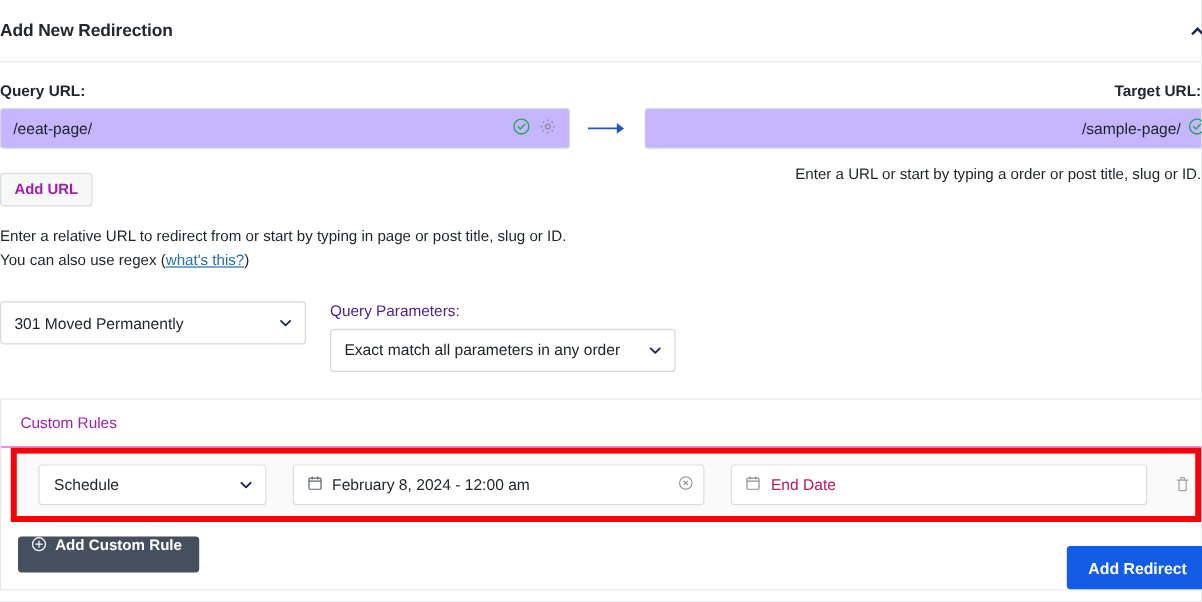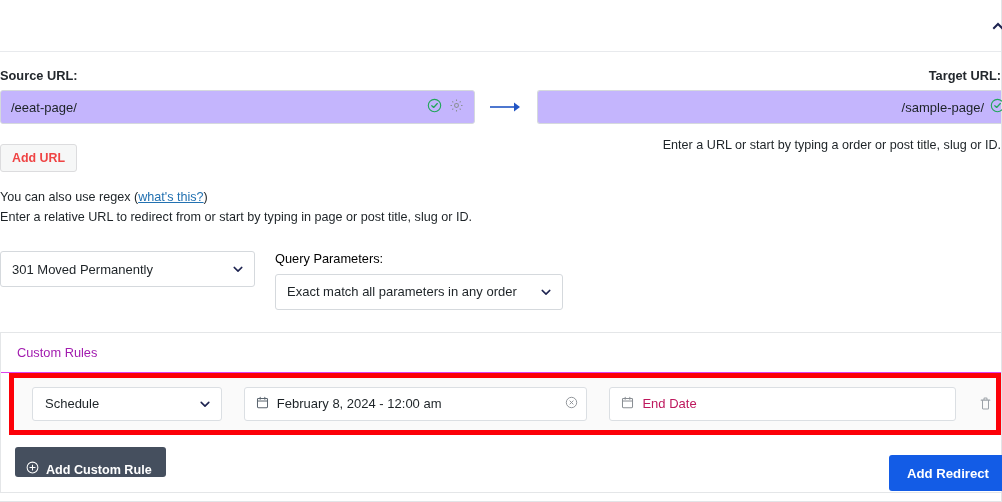--- a/index.html
+++ b/index.html
@@ -52,21 +52,21 @@
     padding: 0 0 0 0;
   }
 
   .field-label {
     font-size: 12.8px;
     font-weight: bold;
     color: #23282d;
     margin-bottom: 7px;
     line-height: 1.2;
   }
-  .field-label.normal { font-weight: normal; color: #000000; }
+  .field-label.normal { font-weight: normal; color: #4c1d95; }
 
   .urls-row {
     display: flex;
     align-items: flex-start;
     padding-top: 16px;
   }
   .url-col-left { width: 475px; }
   .url-col-arrow {
     width: 62px;
     padding-top: 32px;
@@ -109,21 +109,21 @@
   .btn-secondary {
     display: inline-flex;
     align-items: center;
     height: 28px;
     padding: 0 11px;
     background: #f6f7f7;
     border: 1px solid #dcdcde;
     border-radius: 3px;
     font-size: 12.4px;
     font-weight: bold;
-    color: #ef4444;
+    color: #a21caf;
     cursor: pointer;
   }
 
   .add-url-wrap { margin-top: 20px; }
   .source-help { margin-top: 16px; }
 
   
   .selects-row {
     display: flex;
     margin-top: 24px;
@@ -238,21 +238,21 @@
     overflow: hidden;
     flex: none;
   }
 
   .cr-footer {
     padding: 12px 0 14px 14px;
     background: #fff;
   }
   .btn-dark {
     display: inline-flex;
-    align-items: flex-end;
+    align-items: flex-start;
     gap: 7px;
     height: 30px;
     padding: 0 14px 0 11px;
     background: #454f5e;
     border: none;
     border-radius: 3px;
     color: #ffffff;
     font-size: 12.6px;
     font-weight: bold;
     cursor: pointer;
@@ -283,33 +283,34 @@
     cursor: pointer;
     white-space: nowrap;
   }
 </style>
 </head>
 <body>
 
 <div class="panel">
 
   <div class="panel-header">
+    <div class="panel-title">Add New Redirection</div>
     <div class="collapse-chevron">
       <svg width="14" height="14" viewBox="0 0 14 14">
         <path d="M3 9 L7 5 L11 9" stroke="#1d2350" stroke-width="2" fill="none" stroke-linecap="square"></path>
       </svg>
     </div>
   </div>
 
   <div class="panel-body">
 
     <div class="urls-row">
 
       <div class="url-col-left">
-        <div class="field-label">Source URL:</div>
+        <div class="field-label">Query URL:</div>
         <div class="text-input">
           <span class="val">/eeat-page/</span>
           <span class="adorn">
             <span>
               <svg width="15" height="15" viewBox="0 0 16 16">
                 <circle cx="8" cy="8" r="6.6" fill="none" stroke="#21a65a" stroke-width="1.2"></circle>
                 <path d="M5.1 8.2 L7.1 10.1 L11 5.9" fill="none" stroke="#21a65a" stroke-width="1.3" stroke-linecap="round" stroke-linejoin="round"></path>
               </svg>
             </span>
             <span>
@@ -321,24 +322,24 @@
               </svg>
             </span>
           </span>
         </div>
 
         <div class="add-url-wrap">
           <div class="btn-secondary">Add URL</div>
         </div>
 
         <div class="help-text source-help">
+          <div>Enter a relative URL to redirect from or start by typing in page or post title, slug or ID.</div>
           <div>
             <span>You can also use regex (</span><a href="#">what's this?</a><span>)</span>
           </div>
-          <div>Enter a relative URL to redirect from or start by typing in page or post title, slug or ID.</div>
         </div>
       </div>
 
       <div class="url-col-arrow">
         <span class="arrow-right">
           <svg width="32" height="14" viewBox="0 0 32 14">
             <path d="M0 7 H26" stroke="#2255c4" stroke-width="1.6"></path>
             <path d="M24 2.6 L30 7 L24 11.4 Z" fill="#2255c4"></path>
           </svg>
         </span>

